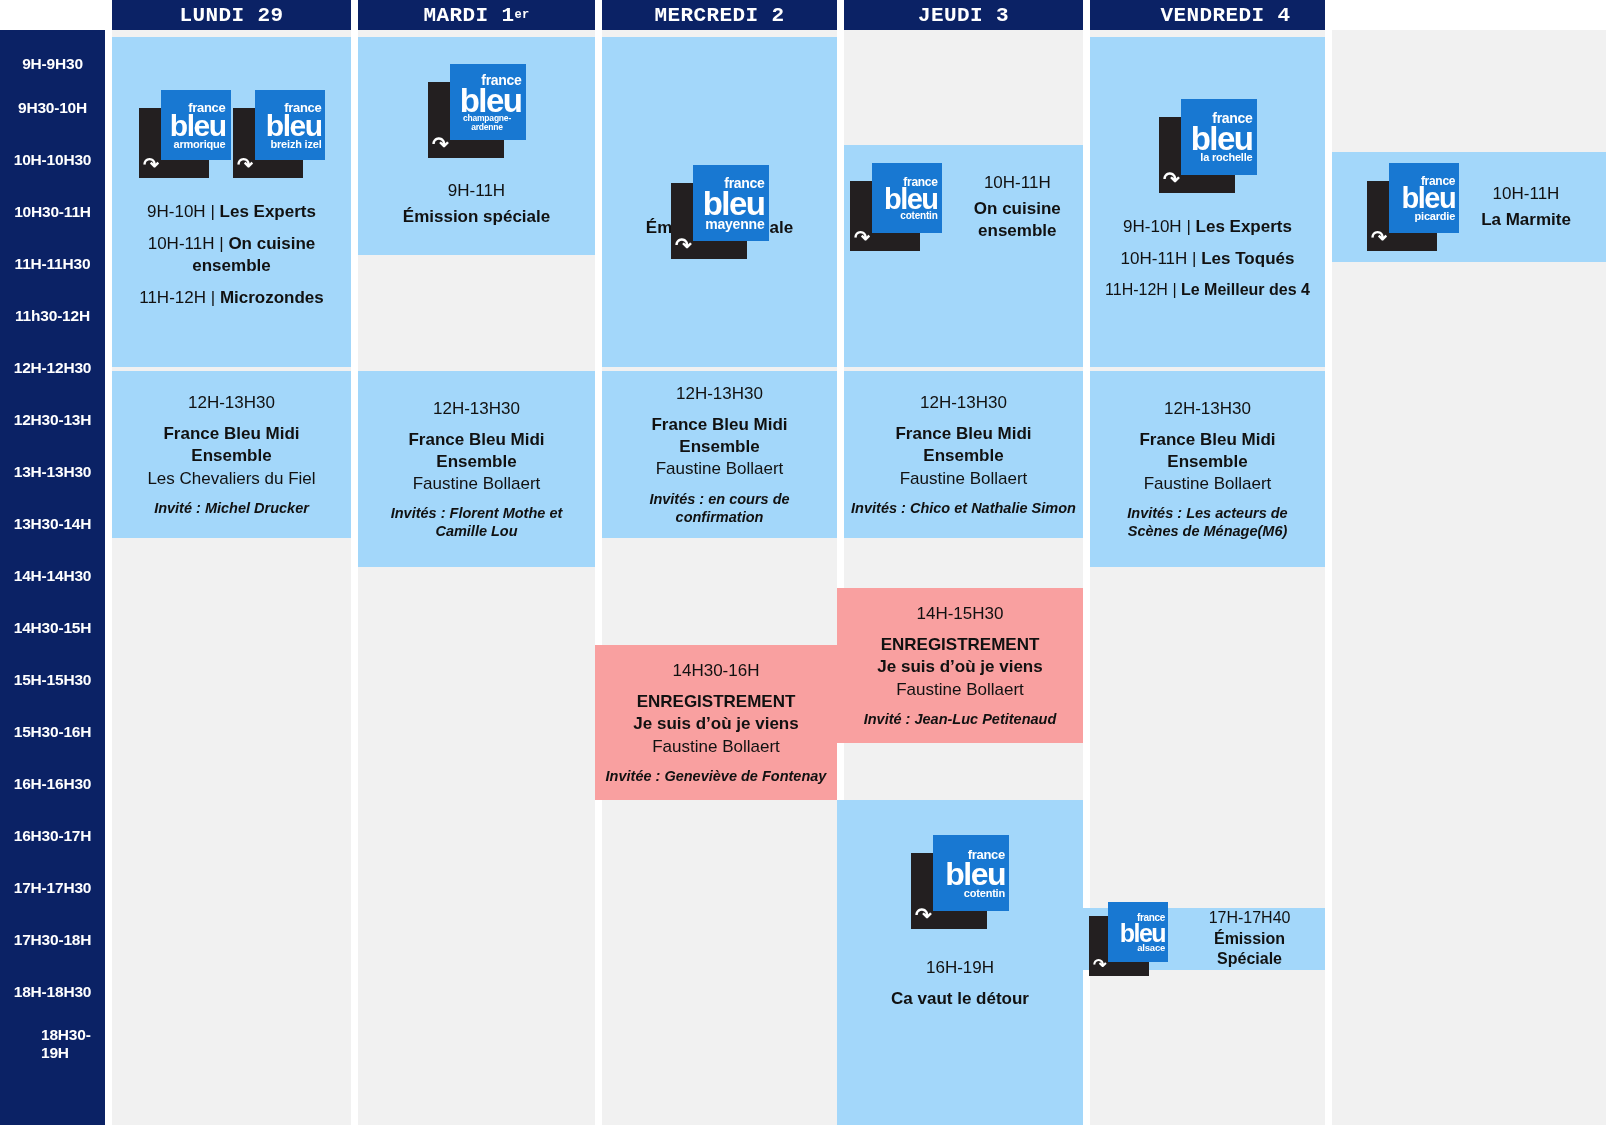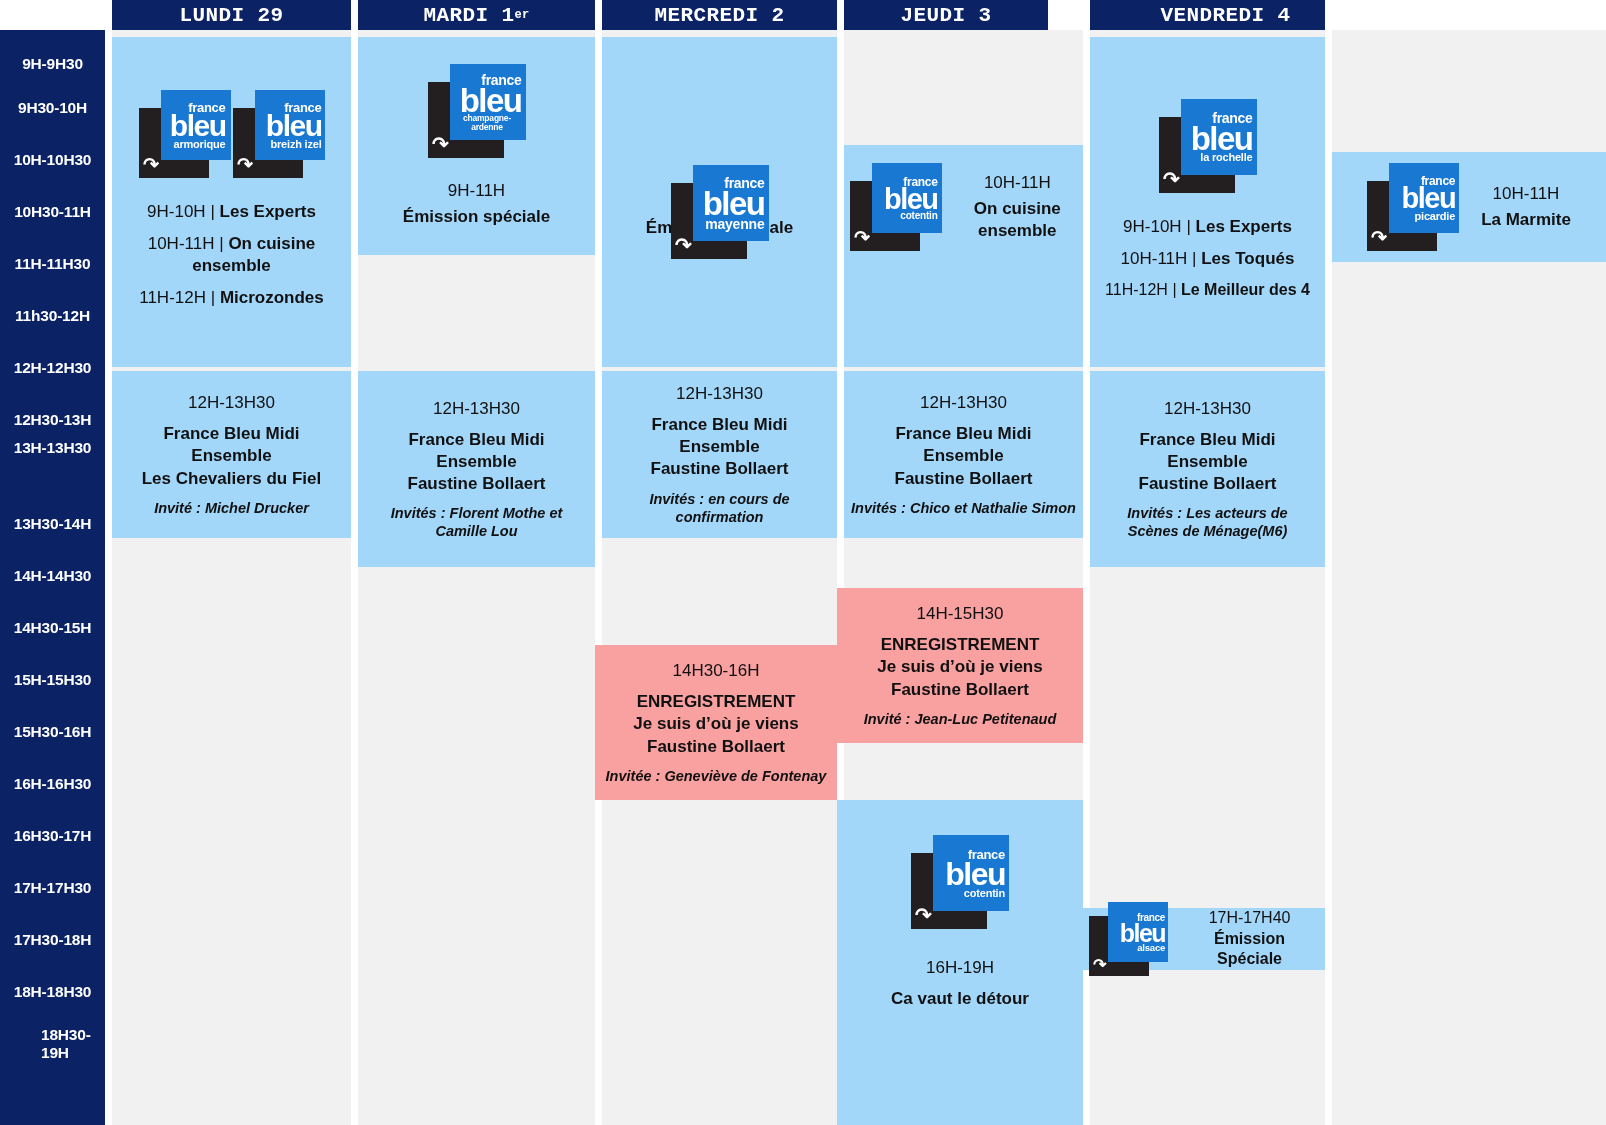--- a/index.html
+++ b/index.html
@@ -51,21 +51,21 @@
     align-items:center; justify-content:center;
     text-align:center;
     padding:4px 6px;
     color:#111111;
   }
   .cell.blue{ background:#A3D7FA; }
   .cell.pink{ background:#F9A0A0; }
 
   .ctime{ font-size:17px; font-weight:normal; line-height:1.3; }
   .ctitle{ font-size:17px; font-weight:bold; line-height:1.3; }
-  .cname{ font-size:17px; font-weight:bold; line-height:1.3; }
+  .cname{ font-size:17px; font-weight:normal; line-height:1.3; }
   .cguest{ font-size:14.5px; font-style:italic; font-weight:bold; line-height:1.25; margin-top:9px; }
   .line{ font-size:17px; line-height:1.3; margin:5px 0; }
   .line b{ font-weight:bold; }
   .gap8{ height:9px; }
   .gap4{ height:4px; }
 
   
   .row{ display:flex; flex-direction:row; align-items:center; justify-content:center; gap:14px; }
   .rowtxt{ display:flex; flex-direction:column; align-items:center; }
 
@@ -103,38 +103,38 @@
     <div class="dayhdr" style="left:7px;width:239px;">
         <span>LUNDI 29</span>
       </div>
     <div class="dayhdr" style="left:253px;width:237px;">
         <span>MARDI 1</span>
         <sup>er</sup>
       </div>
     <div class="dayhdr" style="left:497px;width:235px;">
         <span>MERCREDI 2</span>
       </div>
-    <div class="dayhdr" style="left:739px;width:204px;">
+    <div class="dayhdr" style="left:739px;width:239px;">
         <span>JEUDI 3</span>
       </div>
     <div class="dayhdr" style="left:985px;width:235px;padding-left:36px;">
         <span>VENDREDI 4</span>
       </div>
   </div>
 
   <div class="timecol">
     <div class="timeslot" style="top:8px;height:52px;">9H-9H30</div>
     <div class="timeslot" style="top:52px;height:52px;">9H30-10H</div>
     <div class="timeslot" style="top:104px;height:52px;">10H-10H30</div>
     <div class="timeslot" style="top:156px;height:52px;">10H30-11H</div>
     <div class="timeslot" style="top:208px;height:52px;text-align:center;">11H-11H30</div>
     <div class="timeslot" style="top:260px;height:52px;">11h30-12H</div>
     <div class="timeslot" style="top:312px;height:52px;">12H-12H30</div>
     <div class="timeslot" style="top:364px;height:52px;">12H30-13H</div>
-    <div class="timeslot" style="top:392px;height:52px;">13H-13H30</div>
+    <div class="timeslot" style="top:416px;height:52px;">13H-13H30</div>
     <div class="timeslot" style="top:468px;height:52px;">13H30-14H</div>
     <div class="timeslot" style="top:520px;height:52px;">14H-14H30</div>
     <div class="timeslot" style="top:572px;height:52px;">14H30-15H</div>
     <div class="timeslot" style="top:624px;height:52px;">15H-15H30</div>
     <div class="timeslot" style="top:676px;height:52px;">15H30-16H</div>
     <div class="timeslot" style="top:728px;height:52px;">16H-16H30</div>
     <div class="timeslot" style="top:780px;height:52px;">16H30-17H</div>
     <div class="timeslot" style="top:832px;height:52px;">17H-17H30</div>
     <div class="timeslot" style="top:884px;height:52px;">17H30-18H</div>
     <div class="timeslot" style="top:936px;height:52px;">18H-18H30</div>

